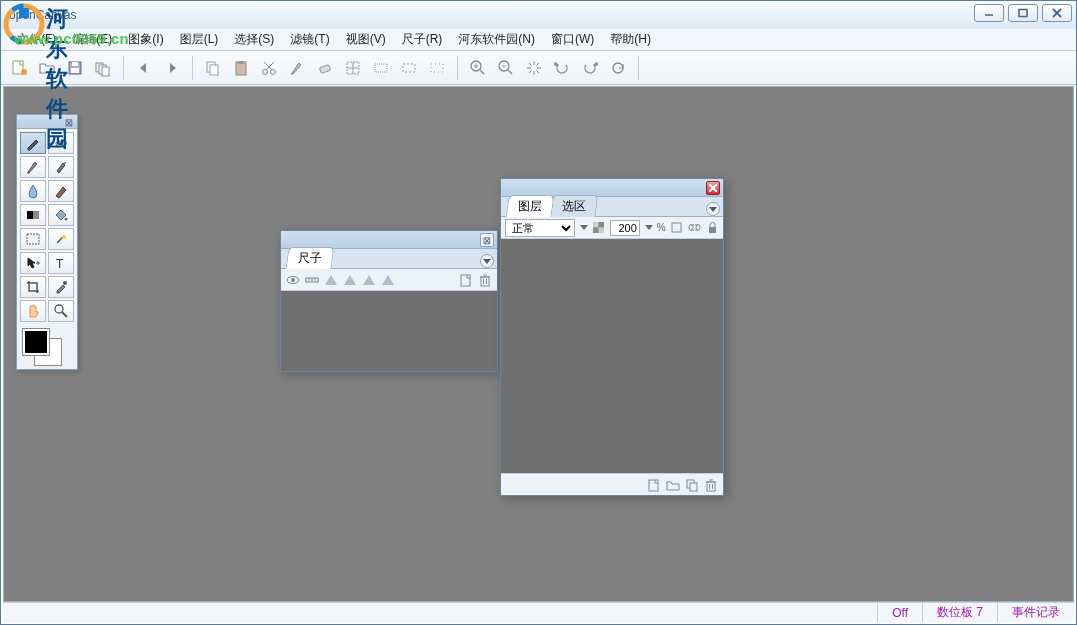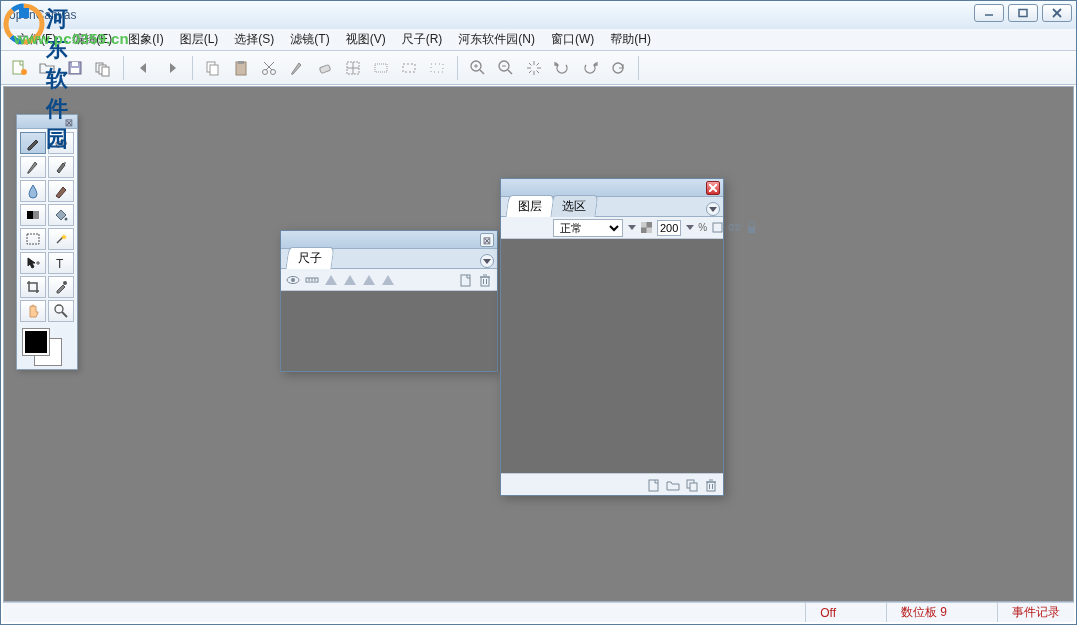--- a/index.html
+++ b/index.html
@@ -31,21 +31,21 @@
 .tb-btn svg { width:18px; height:18px; }
 .tb-sep { width:1px; height:24px; background:#c2cedb; margin:0 4px; }
 
 
 .canvas-area { position:absolute; top:85px; left:2px; right:2px; bottom:22px; background:#808080; border:1px solid #a0b0c0; }
 .canvas-scroll-h { position:absolute; left:2px; right:2px; bottom:6px; height:16px; background:#e9eff5; border:1px solid #b0bcc8; }
 
 
 .statusbar { position:absolute; left:2px; right:2px; bottom:2px; height:20px; background:#f3f7fb; border-top:1px solid #c2cedb; display:flex; align-items:center; }
 .status-spacer { flex:1; }
-.status-cell { padding:0 14px; border-left:1px solid #c2cedb; height:100%; display:flex; align-items:center; color:#b91c1c;margin-left:36px; }
+.status-cell { padding:0 14px; border-left:1px solid #c2cedb; height:100%; display:flex; align-items:center; color:#a21caf; }
 
 
 .tool-palette { position:absolute; top:114px; left:16px; width:62px; background:linear-gradient(#f7fbff,#eaf1f8); border:1px solid #8aa0b6; box-shadow:2px 2px 6px rgba(0,0,0,.2); }
 .tool-palette-title { height:14px; background:linear-gradient(#cfe0f0,#b8cee4); border-bottom:1px solid #9ab0c6; position:relative; }
 .tool-palette-close { position:absolute; right:2px; top:1px; width:12px; height:12px; display:flex; align-items:center; justify-content:center; cursor:pointer; color:#556; font-size:10px; }
 .tool-grid { display:grid; grid-template-columns:1fr 1fr; gap:2px; padding:3px; }
 .tool-cell { width:26px; height:22px; border:1px solid #b0bccb; background:linear-gradient(#fff,#e9eff5); display:flex; align-items:center; justify-content:center; cursor:pointer; }
 .tool-cell.active { background:linear-gradient(#d0e0f0,#b8cee4); border-color:#6a8aaa; }
 .tool-cell svg { width:16px; height:16px; }
 .color-swatch-wrap { padding:4px 3px 6px; display:flex; align-items:flex-start; gap:0; position:relative; height:44px; }
@@ -74,21 +74,21 @@
 
 
 #ruler-panel { top:230px; left:280px; width:218px; }
 #ruler-panel .panel-body { height:80px; }
 #ruler-panel .float-panel-titlebar .pal-close-small { position:absolute; right:3px; top:2px; width:14px; height:14px; border:1px solid #8aa0b6; background:#f0f5fa; display:flex; align-items:center; justify-content:center; cursor:pointer; color:#556; font-size:10px; border-radius:2px; }
 
 
 #layers-panel { top:178px; left:500px; width:224px; }
 #layers-panel .panel-body { height:234px; }
 .layers-ctrl-row { height:22px; background:#edf2f8; border-bottom:1px solid #c2cedb; display:flex; align-items:center; padding:0 4px; gap:4px; }
-.blend-select { flex:0 0 70px; height:18px; border:1px solid #a0b0c0; background:#fff; font-size:11px; padding:0 2px;margin-left:48px; }
+.blend-select { flex:0 0 70px; height:18px; border:1px solid #a0b0c0; background:#fff; font-size:11px; padding:0 2px; }
 .opacity-box { width:34px; height:16px; border:1px solid #a0b0c0; background:#fff; text-align:right; padding:0 2px; font-size:11px; line-height:14px; }
 .pct-lbl { font-size:10px; color:#666; }
 .mini-icon { width:16px; height:16px; display:flex; align-items:center; justify-content:center; cursor:pointer; }
 .mini-icon svg { width:13px; height:13px; fill:#7a8a9a; }
 .tri { width:0;height:0;border-left:4px solid transparent;border-right:4px solid transparent;border-top:5px solid #667; display:inline-block; margin-left:1px; }
 
 </style>
 </head>
 <body>
 
@@ -281,21 +281,21 @@
       </div>
     <div class="tb-sep"></div>
   </div>
 
   <div class="canvas-area"></div>
   <div class="canvas-scroll-h"></div>
 
   <div class="statusbar">
     <div class="status-spacer"></div>
     <div class="status-cell">Off</div>
-    <div class="status-cell">数位板 9</div>
+    <div class="status-cell">数位板 7</div>
     <div class="status-cell">事件记录</div>
   </div>
 
 </div>
 
 <div class="tool-palette">
   <div class="tool-palette-title">
     <div class="tool-palette-close">⊠</div>
   </div>
   <div class="tool-grid">

